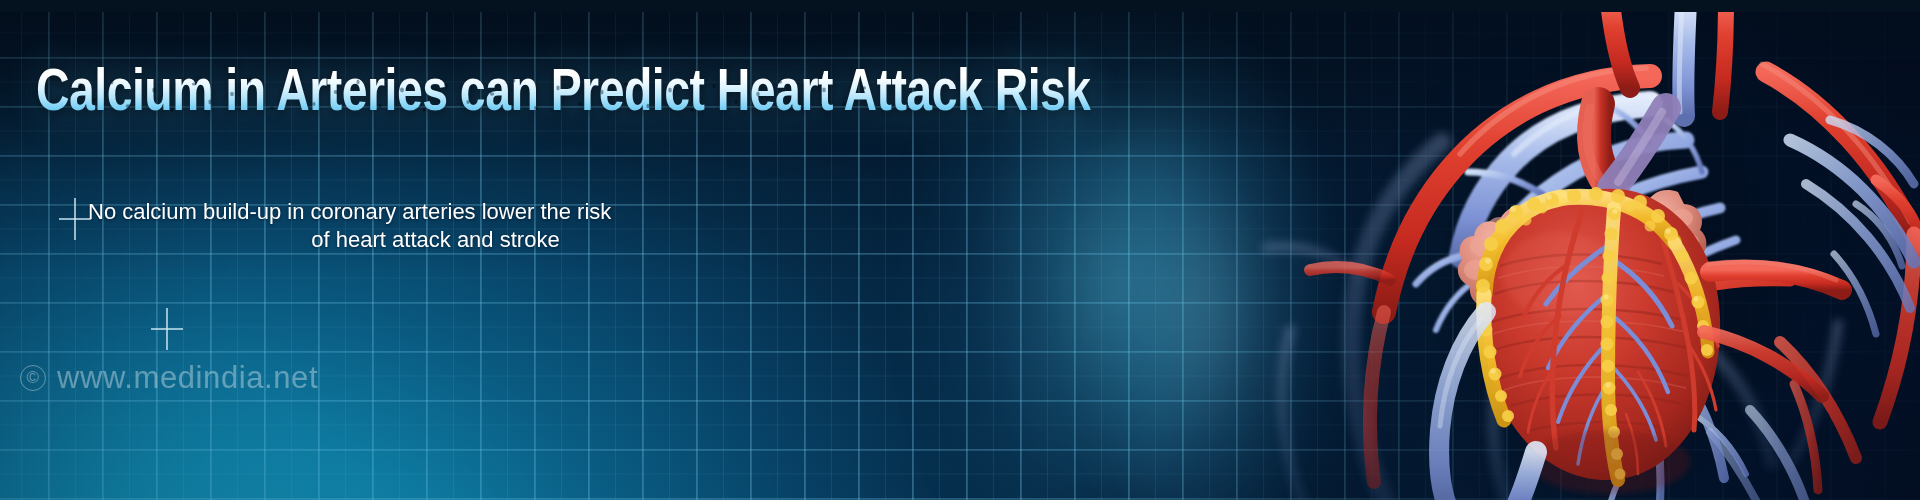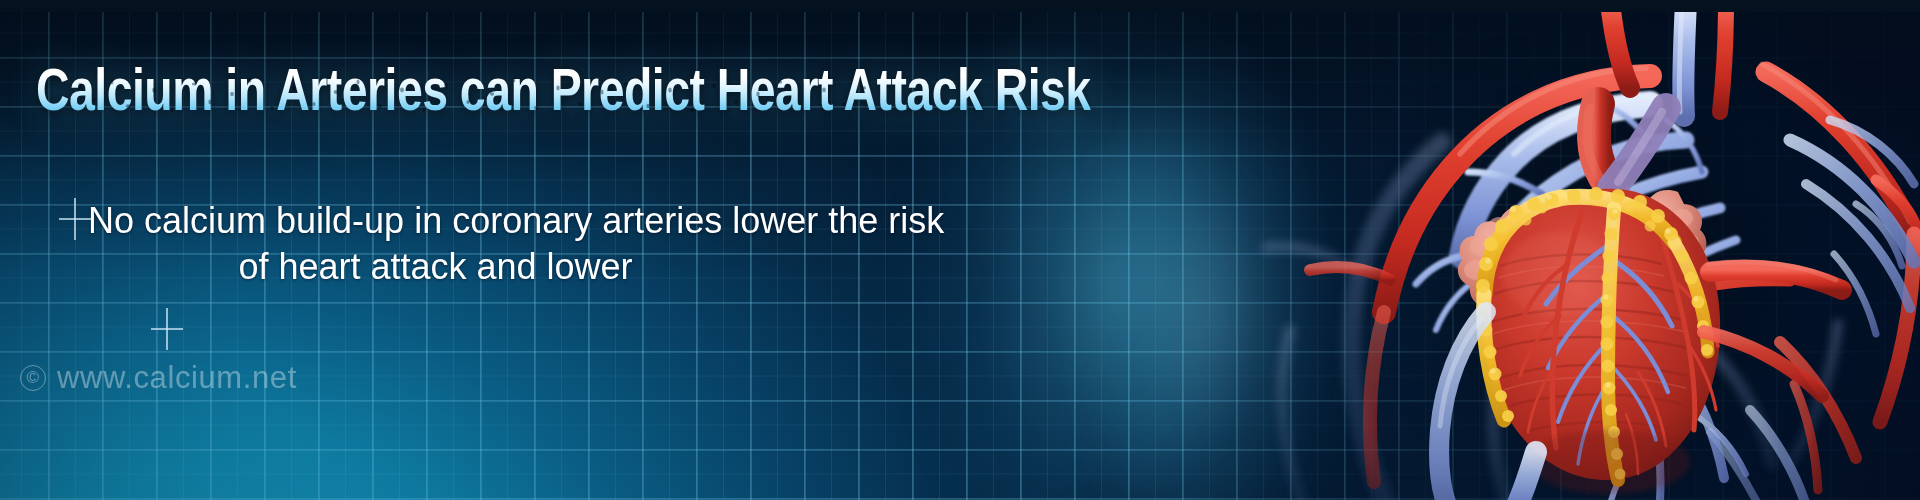--- a/index.html
+++ b/index.html
@@ -108,21 +108,21 @@
 
   .bullet-block { position:absolute; }
   .bullet-row { position:relative; }
   .marker {
     position:absolute;
     width:34px; height:46px;
     pointer-events:none;
   }
   .btext {
     font-family:"Liberation Sans", sans-serif;
-    font-size:36px;
+    font-size:22px;
     font-weight:400;
     color:#ffffff;
     line-height:1.28;
     text-shadow:0 1px 3px rgba(0,10,25,.55);
     white-space:nowrap;
   }
   .btext .l2 { display:block; }
 
   #bullet1 { left:60px; top:186px; }
   #bullet1 .btext { padding-left:28px; }
@@ -521,34 +521,34 @@
   </svg>
 
   <div class="bullet-block" id="bullet1">
     <div class="bullet-row">
       <svg class="marker" viewBox="0 0 34 46" xmlns="http://www.w3.org/2000/svg" style="left:-2px; top:-2px;">
         <line x1="17" y1="2" x2="17" y2="44" stroke="#cfeaf7" stroke-width="1.6" opacity=".9"></line>
         <line x1="1" y1="23" x2="33" y2="23" stroke="#cfeaf7" stroke-width="1.6" opacity=".9"></line>
       </svg>
       <div class="btext">
         <span class="l1">No calcium build-up in coronary arteries lower the risk</span>
-        <span class="l2">of heart attack and lower</span>
+        <span class="l2">of heart attack and stroke</span>
       </div>
     </div>
   </div>
 
   <div class="bullet-block" id="bullet2">
     <div class="bullet-row">
       <svg class="marker" viewBox="0 0 34 46" xmlns="http://www.w3.org/2000/svg" style="left:-2px; top:-2px;">
         <line x1="17" y1="2" x2="17" y2="44" stroke="#cfeaf7" stroke-width="1.6" opacity=".9"></line>
         <line x1="1" y1="23" x2="33" y2="23" stroke="#cfeaf7" stroke-width="1.6" opacity=".9"></line>
       </svg>
       <div class="btext">
       </div>
     </div>
   </div>
 
   <div id="watermark">
     <span class="copy">©</span>
-    <span>www.calcium.net</span>
+    <span>www.medindia.net</span>
   </div>
 
 </div>
 
 </body></html>

